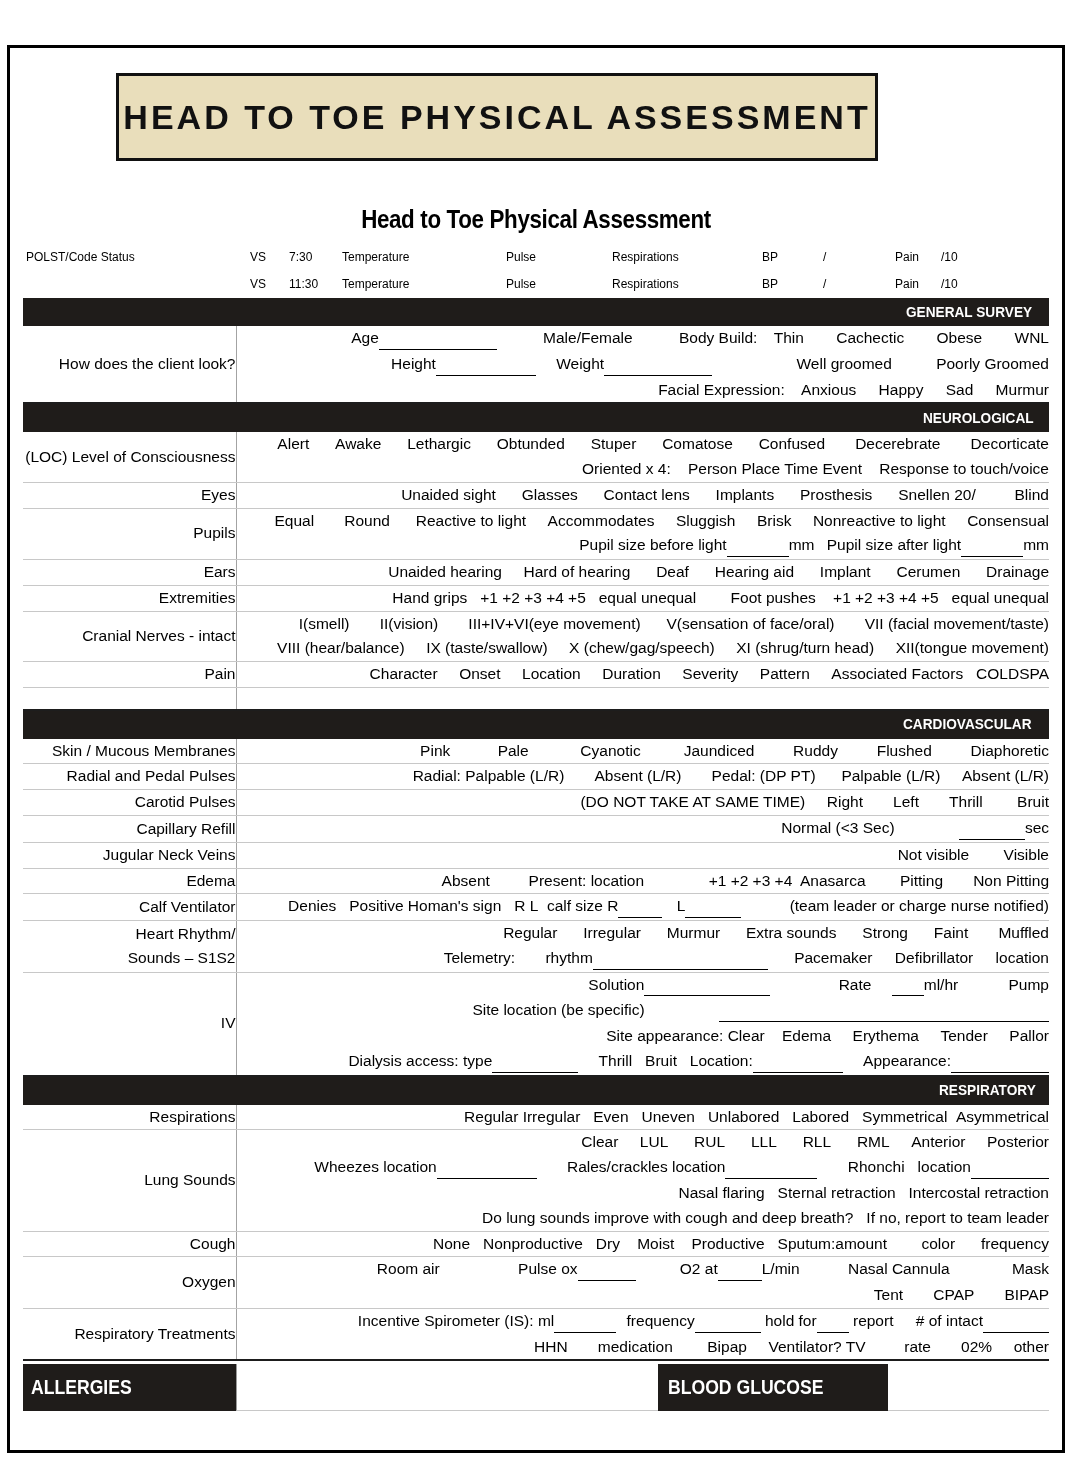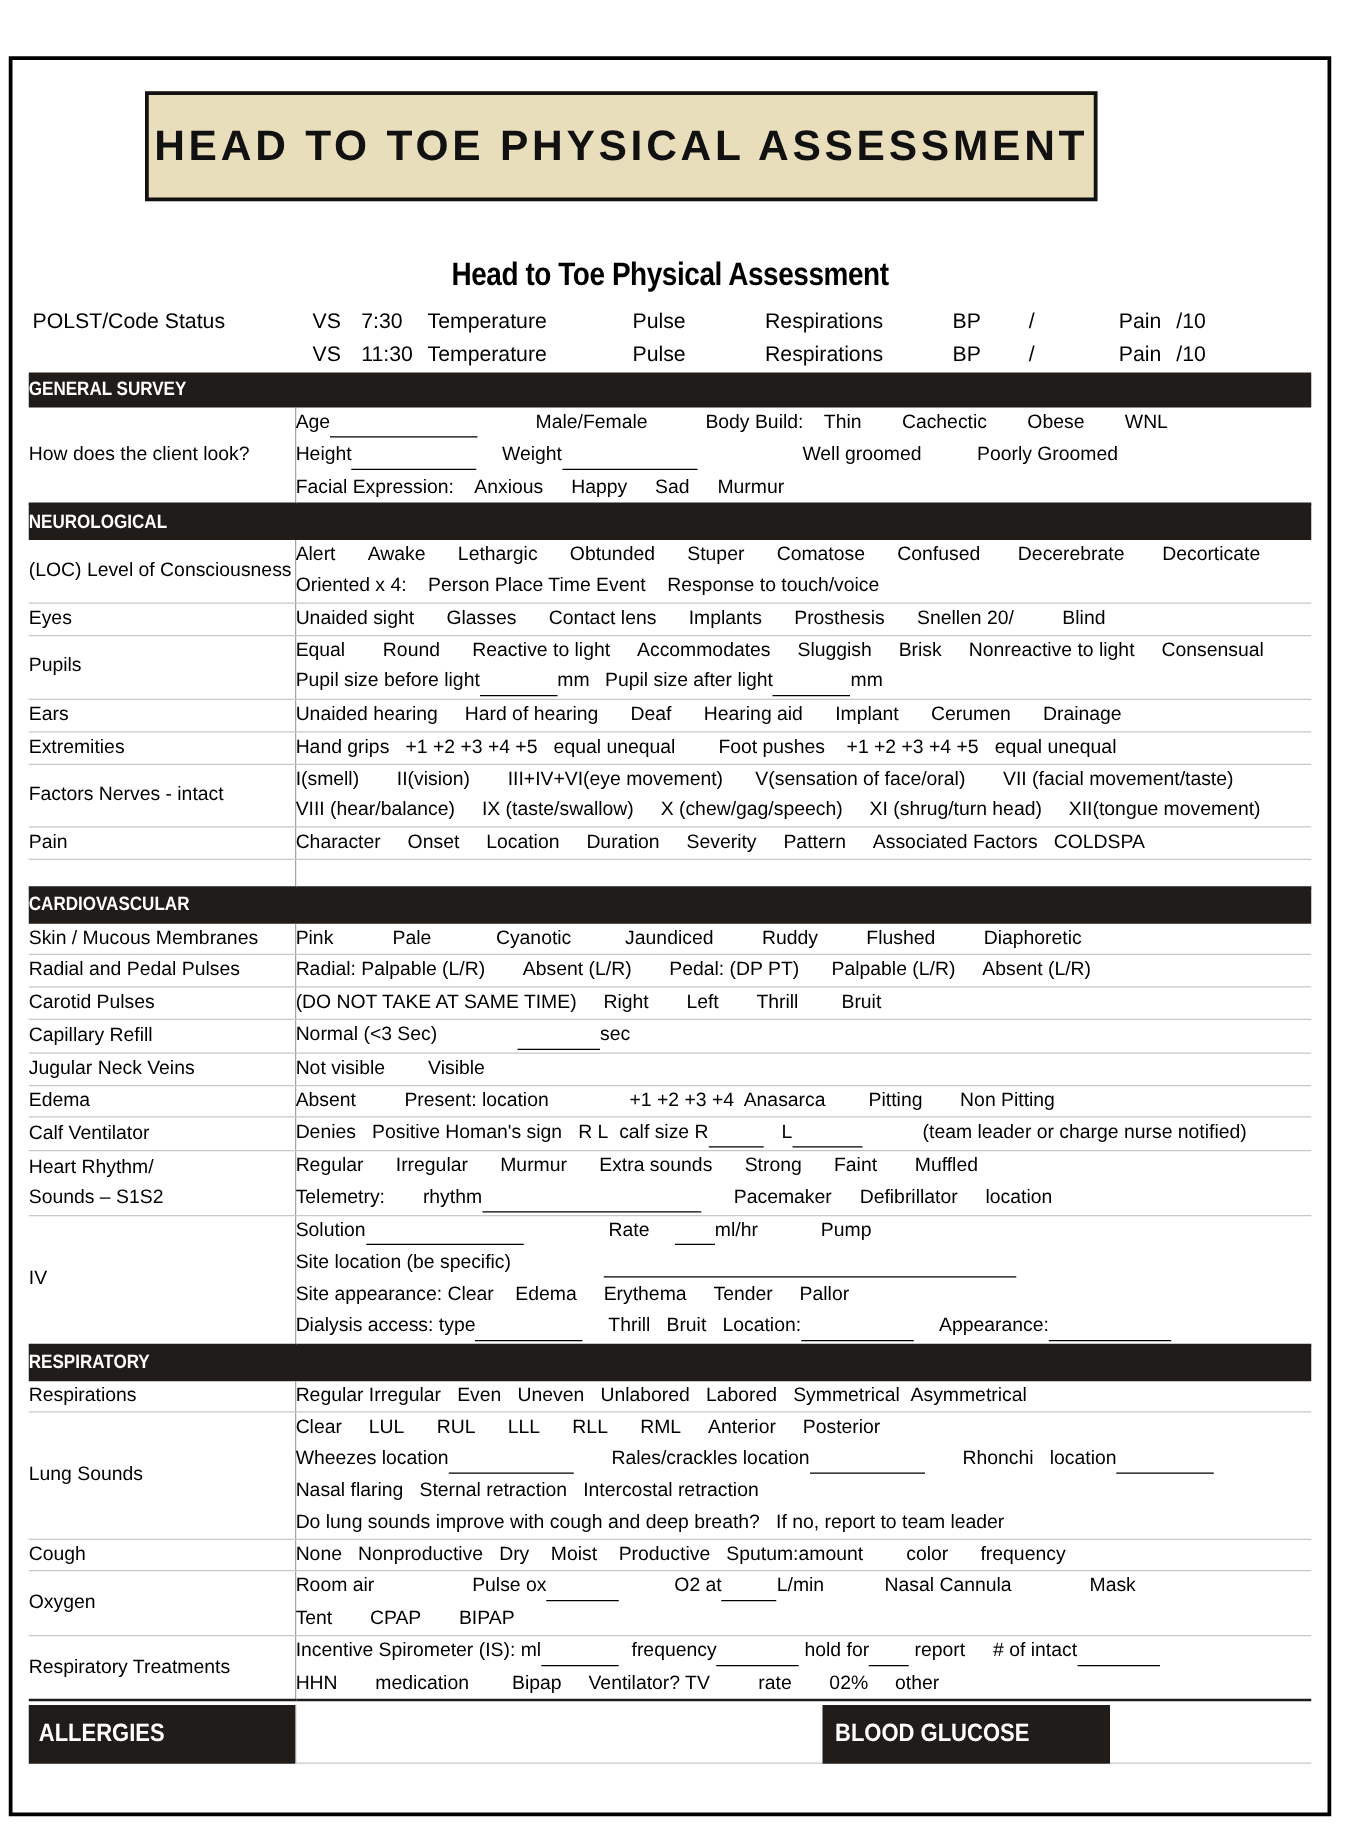--- a/index.html
+++ b/index.html
@@ -52,38 +52,39 @@
   }
 
   
   .vitals{
     position:absolute;
     left:16px;top:195px;width:1020px;
   }
   .vrow{
     height:27px;
     display:flex;align-items:center;
-    font-size:17px;
+    font-size:12px;
   }
   .vrow .c{position:absolute;white-space:nowrap;}
   .vrow{position:relative;}
 
   
   table.form{
     position:absolute;
     left:13px;top:250px;
     width:1026px;
     border-collapse:collapse;
     table-layout:fixed;
   }
   table.form td{
     vertical-align:middle;
     padding:0;
     font-size:15.5px;
     line-height:1.34;
+    text-align:right;
   }
   td.lbl{
     width:213px;
     padding:3px 0 3px 6px;
     border-right:1px solid #a3a3a3;
     border-bottom:1px solid #c8c8c8;
     white-space:normal;
   }
   td.val{
     padding:3px 0 3px 8px;
@@ -258,21 +259,21 @@
               <span class="row-line">Unaided hearing&nbsp;&nbsp;&nbsp;&nbsp;&nbsp;Hard of hearing&nbsp;&nbsp;&nbsp;&nbsp;&nbsp;&nbsp;Deaf&nbsp;&nbsp;&nbsp;&nbsp;&nbsp;&nbsp;Hearing aid&nbsp;&nbsp;&nbsp;&nbsp;&nbsp;&nbsp;Implant&nbsp;&nbsp;&nbsp;&nbsp;&nbsp;&nbsp;Cerumen&nbsp;&nbsp;&nbsp;&nbsp;&nbsp;&nbsp;Drainage</span>
             </td>
     </tr>
     <tr>
       <td class="lbl">Extremities</td>
       <td class="val">
               <span class="row-line">Hand  grips&nbsp;&nbsp;&nbsp;+1 +2 +3 +4 +5&nbsp;&nbsp;&nbsp;equal  unequal&nbsp;&nbsp;&nbsp;&nbsp;&nbsp;&nbsp;&nbsp;&nbsp;Foot pushes&nbsp;&nbsp;&nbsp;&nbsp;+1 +2 +3 +4 +5&nbsp;&nbsp;&nbsp;equal  unequal</span>
             </td>
     </tr>
     <tr>
-      <td class="lbl">Factors Nerves - intact</td>
+      <td class="lbl">Cranial Nerves - intact</td>
       <td class="val">
         <span class="row-line">I(smell)&nbsp;&nbsp;&nbsp;&nbsp;&nbsp;&nbsp;&nbsp;II(vision)&nbsp;&nbsp;&nbsp;&nbsp;&nbsp;&nbsp;&nbsp;III+IV+VI(eye movement)&nbsp;&nbsp;&nbsp;&nbsp;&nbsp;&nbsp;V(sensation of face/oral)&nbsp;&nbsp;&nbsp;&nbsp;&nbsp;&nbsp;&nbsp;VII (facial movement/taste)</span>
         <span class="row-line">VIII (hear/balance)&nbsp;&nbsp;&nbsp;&nbsp;&nbsp;IX (taste/swallow)&nbsp;&nbsp;&nbsp;&nbsp;&nbsp;X (chew/gag/speech)&nbsp;&nbsp;&nbsp;&nbsp;&nbsp;XI (shrug/turn head)&nbsp;&nbsp;&nbsp;&nbsp;&nbsp;XII(tongue movement)</span>
       </td>
     </tr>
     <tr>
       <td class="lbl">Pain</td>
       <td class="val">
               <span class="row-line">Character&nbsp;&nbsp;&nbsp;&nbsp;&nbsp;Onset&nbsp;&nbsp;&nbsp;&nbsp;&nbsp;Location&nbsp;&nbsp;&nbsp;&nbsp;&nbsp;Duration&nbsp;&nbsp;&nbsp;&nbsp;&nbsp;Severity&nbsp;&nbsp;&nbsp;&nbsp;&nbsp;Pattern&nbsp;&nbsp;&nbsp;&nbsp;&nbsp;Associated Factors&nbsp;&nbsp;&nbsp;COLDSPA</span>
             </td>

